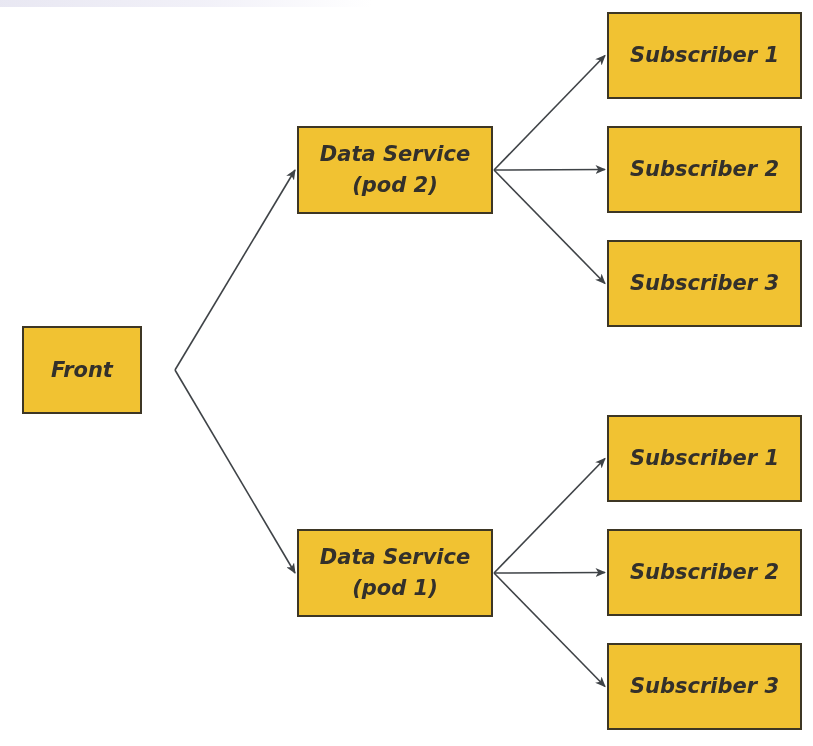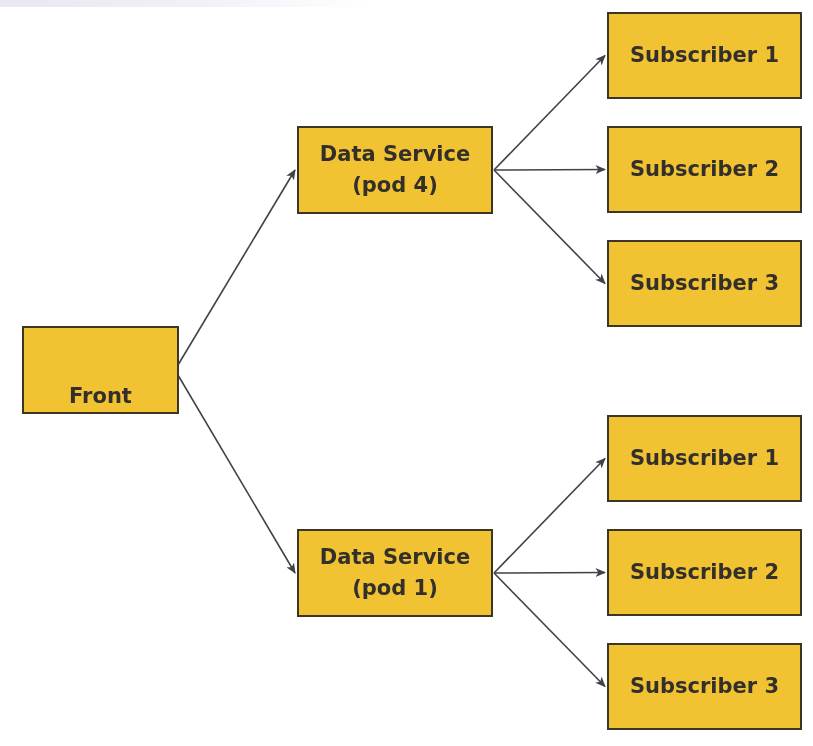--- a/index.html
+++ b/index.html
@@ -30,20 +30,21 @@
     justify-content: center;
     box-sizing: border-box;
     background: var(--node-fill, #F1C232);
     border: 2px solid var(--node-border, #3D3624);
     color: var(--node-text, #33302B);
     font-weight: 700;
     font-size: 21px;
     line-height: 31px;
     text-align: center;
     user-select: none;
+    font-style: italic;
   }
   .node-line { display: block; white-space: nowrap; }
   .top-artifact {
     position: absolute;
     left: 0; top: 0;
     width: 372px; height: 7px;
     background: linear-gradient(90deg,
       rgba(230,229,241,0.9) 0%,
       rgba(237,236,246,0.75) 55%,
       rgba(255,255,255,0) 100%);
@@ -64,27 +65,27 @@
   <line x1="175" y1="370" x2="295" y2="170" class="edge" marker-end="url(#arrowhead)"></line>
       <line x1="175" y1="370" x2="295" y2="573" class="edge" marker-end="url(#arrowhead)"></line>
       <line x1="494" y1="170" x2="605" y2="55.5" class="edge" marker-end="url(#arrowhead)"></line>
       <line x1="494" y1="170" x2="605" y2="169.5" class="edge" marker-end="url(#arrowhead)"></line>
       <line x1="494" y1="170" x2="605" y2="283.5" class="edge" marker-end="url(#arrowhead)"></line>
       <line x1="494" y1="573" x2="605" y2="458.5" class="edge" marker-end="url(#arrowhead)"></line>
       <line x1="494" y1="573" x2="605" y2="572.5" class="edge" marker-end="url(#arrowhead)"></line>
       <line x1="494" y1="573" x2="605" y2="686.5" class="edge" marker-end="url(#arrowhead)"></line>
     </svg>
 
-  <div class="node" style="left:22px; top:326px; width:157px; height:88px;justify-content:flex-end;">
+  <div class="node" style="left:22px; top:326px; width:120px; height:88px;">
     <span class="node-line">Front</span>
   </div>
 
   <div class="node" style="left:297px; top:126px; width:196px; height:88px;">
     <span class="node-line">Data Service</span>
-    <span class="node-line">(pod 4)</span>
+    <span class="node-line">(pod 2)</span>
   </div>
 
   <div class="node" style="left:297px; top:529px; width:196px; height:88px;">
     <span class="node-line">Data Service</span>
     <span class="node-line">(pod 1)</span>
   </div>
 
   <div class="node" style="left:607px; top:12px; width:195px; height:87px;">
     <span class="node-line">Subscriber 1</span>
   </div>

